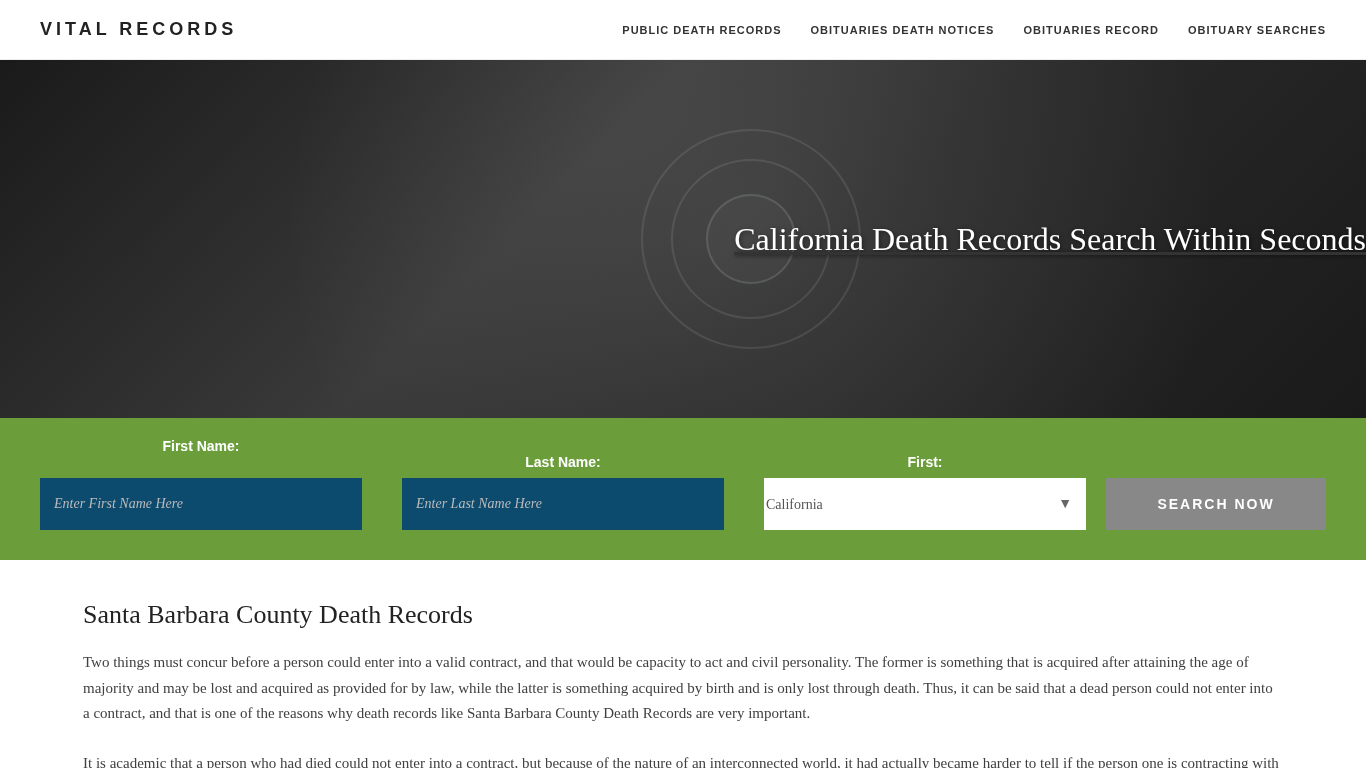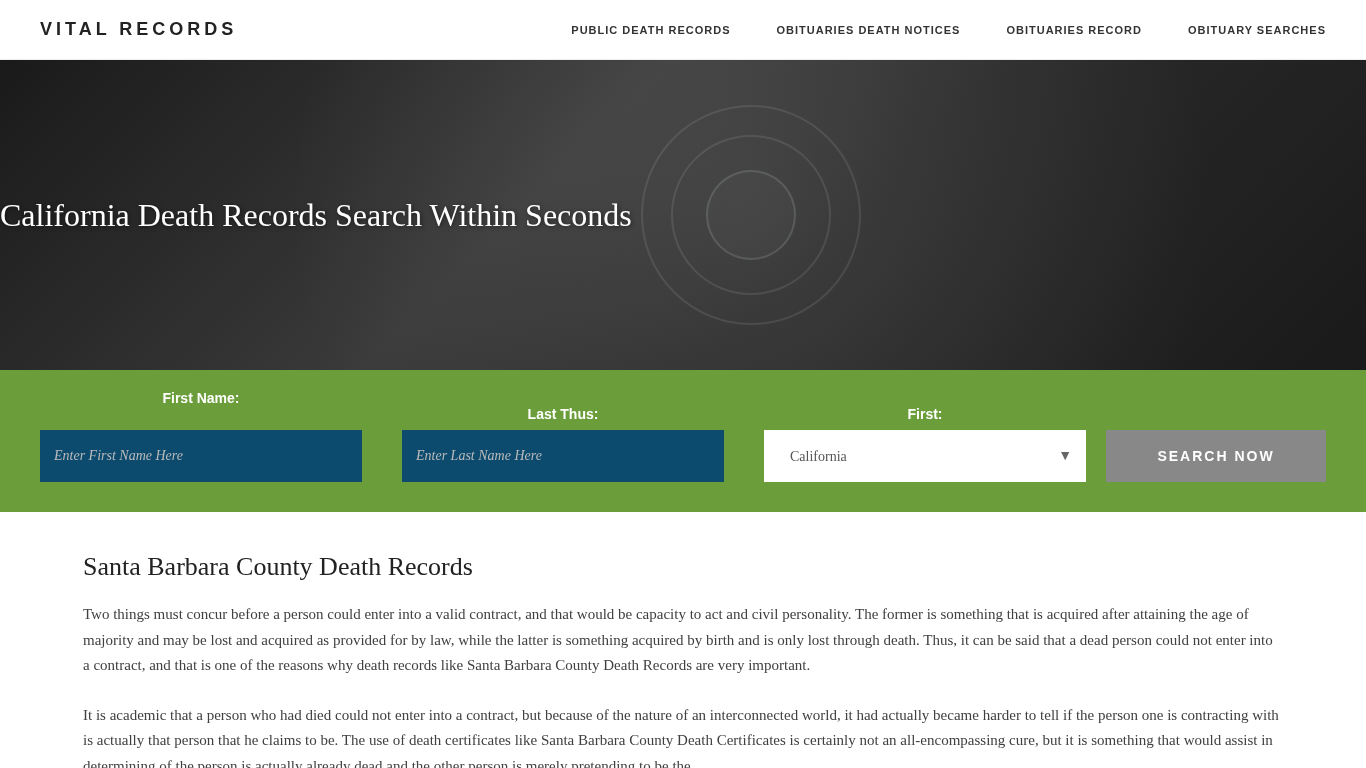--- a/index.html
+++ b/index.html
@@ -31,43 +31,44 @@
       font-family: Arial, sans-serif;
       font-weight: 900;
       font-size: 18px;
       letter-spacing: 4px;
       color: #222;
       text-transform: uppercase;
     }
 
     nav {
       display: flex;
-      gap: 46px;
+      gap: 29px;
     }
 
     nav a {
       font-family: Arial, sans-serif;
       font-size: 11px;
       font-weight: 700;
       letter-spacing: 1px;
       color: #333;
       text-decoration: none;
       text-transform: uppercase;
     }
 
     
     .hero {
       position: relative;
       width: 100%;
-      height: 310px;
+      height: 358px;
       background: #2a2a2a;
       display: flex;
       align-items: center;
-      justify-content: flex-start;
+      justify-content: flex-end;
       overflow: hidden;
+      text-decoration: underline;
     }
 
     .hero-bg {
       position: absolute;
       inset: 0;
       background: 
         radial-gradient(circle at 55% 45%, rgba(180,180,180,0.15) 0%, transparent 60%),
         linear-gradient(135deg, #1a1a1a 0%, #3a3a3a 40%, #2a2a2a 60%, #1a1a1a 100%);
     }
 
@@ -174,21 +175,21 @@
     }
 
     .state-select-wrapper {
       position: relative;
       width: 100%;
     }
 
     .state-select {
       width: 100%;
       height: 52px;
-      padding: 0 26px;
+      padding: 0 2px;
       border: none;
       background: #fff;
       font-family: Georgia, serif;
       font-size: 14px;
       color: #555;
       appearance: none;
       outline: none;
       cursor: pointer;
     }
 
@@ -268,21 +269,21 @@
   <h1 class="hero-title">California Death Records Search Within Seconds</h1>
 </section>
 
 <div class="search-section">
   <div class="search-field">
     <label class="field-label">First Name:</label>
     <input class="search-input" type="text" placeholder="Enter First Name Here" style="">
   </div>
 
   <div class="search-field">
-    <label class="field-label">Last Thus:</label>
+    <label class="field-label">Last Name:</label>
     <input class="search-input" type="text" placeholder="Enter Last Name Here" style="">
   </div>
 
   <div class="search-field">
     <label class="field-label">First:</label>
     <div class="state-select-wrapper">
       <select class="state-select">
         
       <option value="Alabama">Alabama</option><option value="Alaska">Alaska</option><option value="Arizona">Arizona</option><option value="Arkansas">Arkansas</option><option value="California" selected="">California</option><option value="Colorado">Colorado</option><option value="Connecticut">Connecticut</option><option value="Delaware">Delaware</option><option value="Florida">Florida</option><option value="Georgia">Georgia</option></select>
       <span class="select-arrow">▼</span>

